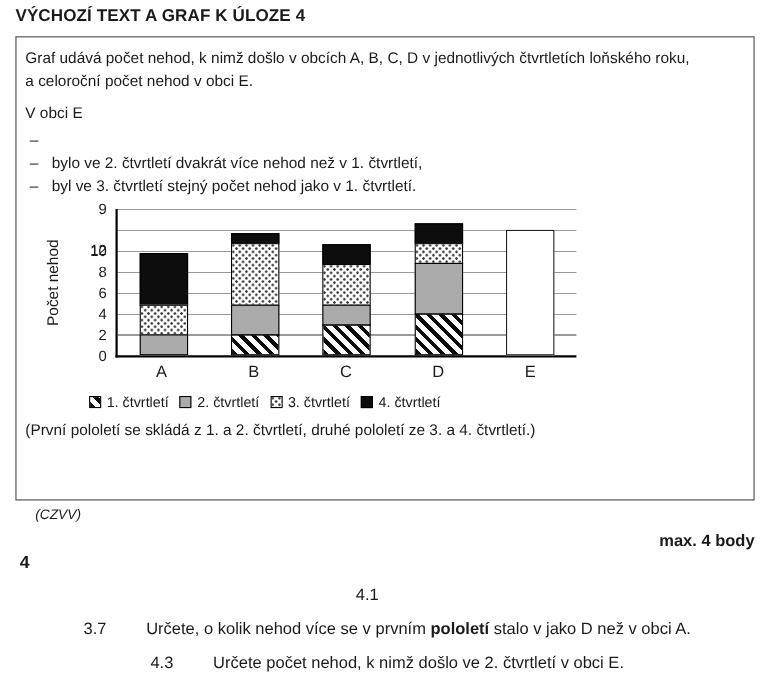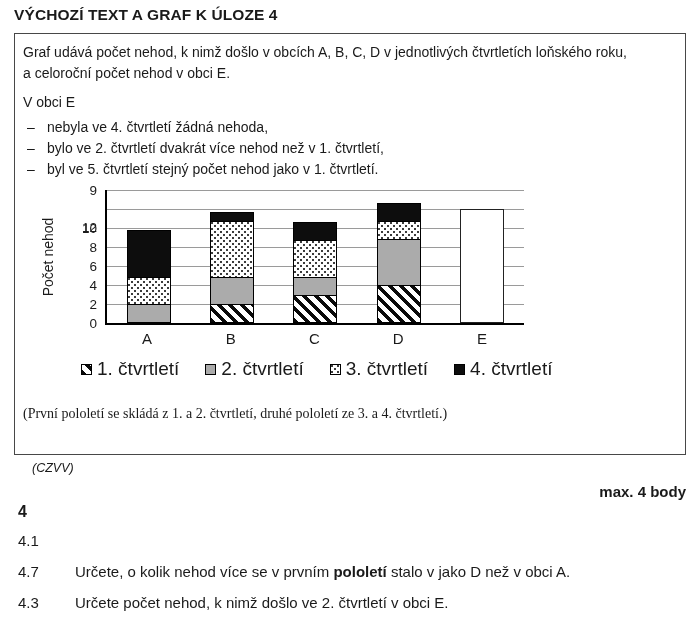--- a/index.html
+++ b/index.html
@@ -50,31 +50,31 @@
   .seg-dots  {
     background-color:#ffffff;
     background-image:radial-gradient(#3c3c3c 1px, transparent 1.3px),
                      radial-gradient(#3c3c3c 1px, transparent 1.3px);
     background-size:6px 6px; background-position:1px 1px, 4px 4px;
   }
   .seg-black { background:#0d0d0d; }
   .seg-white { background:#ffffff; border:1.5px solid #222; }
   .xlabels { grid-column:3; display:flex; justify-content:space-around; margin-top:4px; }
   .xlab { width:44px; text-align:center; font-size:15px; line-height:19px; }
-  .legend { margin:10px 0 0 48px; display:flex; gap:26px; align-items:center; font-size:19px; }
+  .legend { margin:10px 0 0 48px; display:flex; gap:10px; align-items:center; font-size:13px; }
   .legend-item { display:flex; align-items:center; gap:5px; }
   .legend-marker { width:11px; height:11px; border:1px solid #000; box-sizing:border-box; flex:none; }
-  .footnote { margin-top:24px; font-size:14px; line-height:19px;font-family:Liberation Serif, serif; }
+  .footnote { margin-top:8px; font-size:14px; line-height:19px; }
 
   
   .source { position:absolute; left:14px; top:461px; font-size:12.5px; font-style:italic;margin-left:18px; }
   .points { position:absolute; right:11px; top:483px; font-weight:bold; font-size:15px; }
   .qnum-main { position:absolute; left:18px; top:503px; font-weight:bold; font-size:16px; }
   .questions { position:absolute; left:18px; top:531px; right:11px; }
-  .qrow { display:flex; margin-bottom:12px; font-size:15px; line-height:19px; }
+  .qrow { display:flex; margin-bottom:12px; font-size:15px; line-height:19px;justify-content:center; }
   .qrow .qnum { width:57px; flex:none; }
   .qrow b { font-weight:bold; }
 </style>
 </head>
 <body>
 
 <div class="page">
 
   <div class="title">VÝCHOZÍ TEXT A GRAF K ÚLOZE 4</div>
 
@@ -83,29 +83,28 @@
     <div class="para">
       <div>Graf udává počet nehod, k nimž došlo v obcích A, B, C, D v jednotlivých čtvrtletích loňského roku,</div>
       <div>a celoroční počet nehod v obci E.</div>
     </div>
 
     <div class="subhead">V obci E</div>
 
     <div class="bullets">
       <div class="bullet">
         <span class="dash">–</span>
-        <span>nebyla ve 4. čtvrtletí žádná nehoda,</span>
       </div>
       <div class="bullet">
         <span class="dash">–</span>
         <span>bylo ve 2. čtvrtletí dvakrát více nehod než v 1. čtvrtletí,</span>
       </div>
       <div class="bullet">
         <span class="dash">–</span>
-        <span>byl ve 5. čtvrtletí stejný počet nehod jako v 1. čtvrtletí.</span>
+        <span>byl ve 3. čtvrtletí stejný počet nehod jako v 1. čtvrtletí.</span>
       </div>
     </div>
 
     <div class="chart">
       <div class="chart-grid">
         <div class="ylabel">
           <span>Počet nehod</span>
         </div>
         <div class="yticks" id="yticks">
             <span class="ytick" style="bottom: 0px;">0</span>
@@ -180,21 +179,21 @@
 
   <div class="source">(CZVV)</div>
   <div class="points">max. 4 body</div>
   <div class="qnum-main">4</div>
 
   <div class="questions">
     <div class="qrow">
       <div class="qnum">4.1</div>
     </div>
     <div class="qrow">
-      <div class="qnum">4.7</div>
+      <div class="qnum">3.7</div>
       <div class="qtext"><span>Určete, o kolik nehod více se v prvním </span><b>pololetí</b><span> stalo v jako D než v obci A.</span></div>
     </div>
     <div class="qrow">
       <div class="qnum">4.3</div>
       <div class="qtext"><span>Určete počet nehod, k nimž došlo ve 2. čtvrtletí v obci E.</span><b></b><span></span></div>
     </div>
   </div>
 </div>
 
 </body></html>

